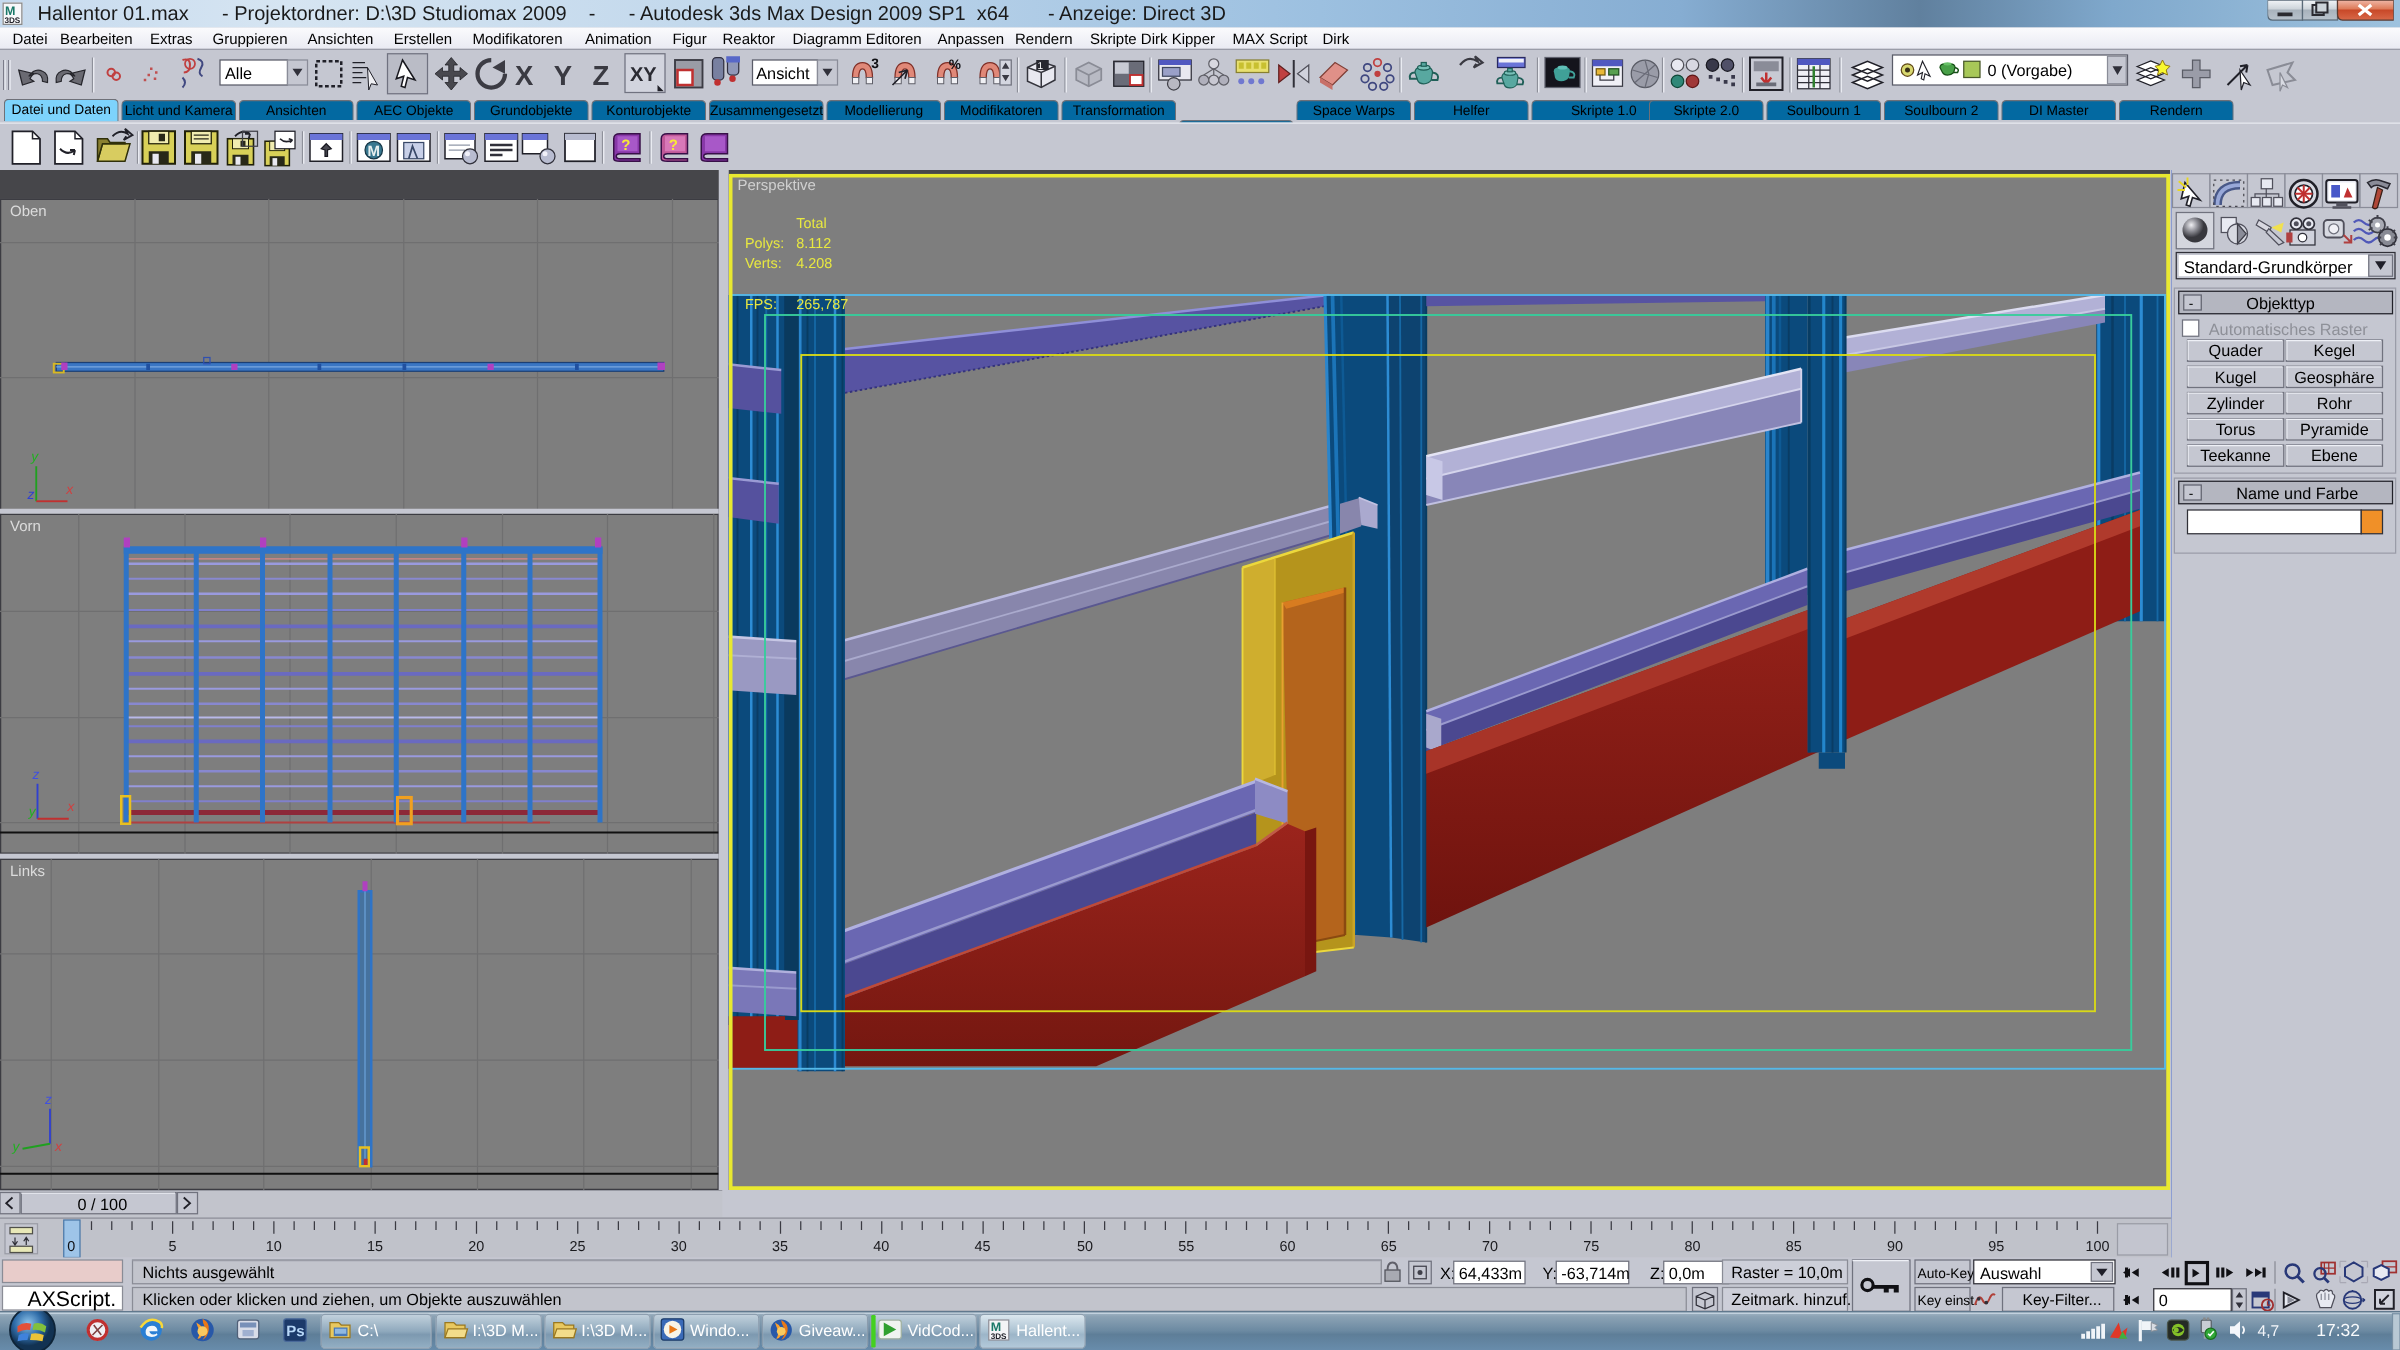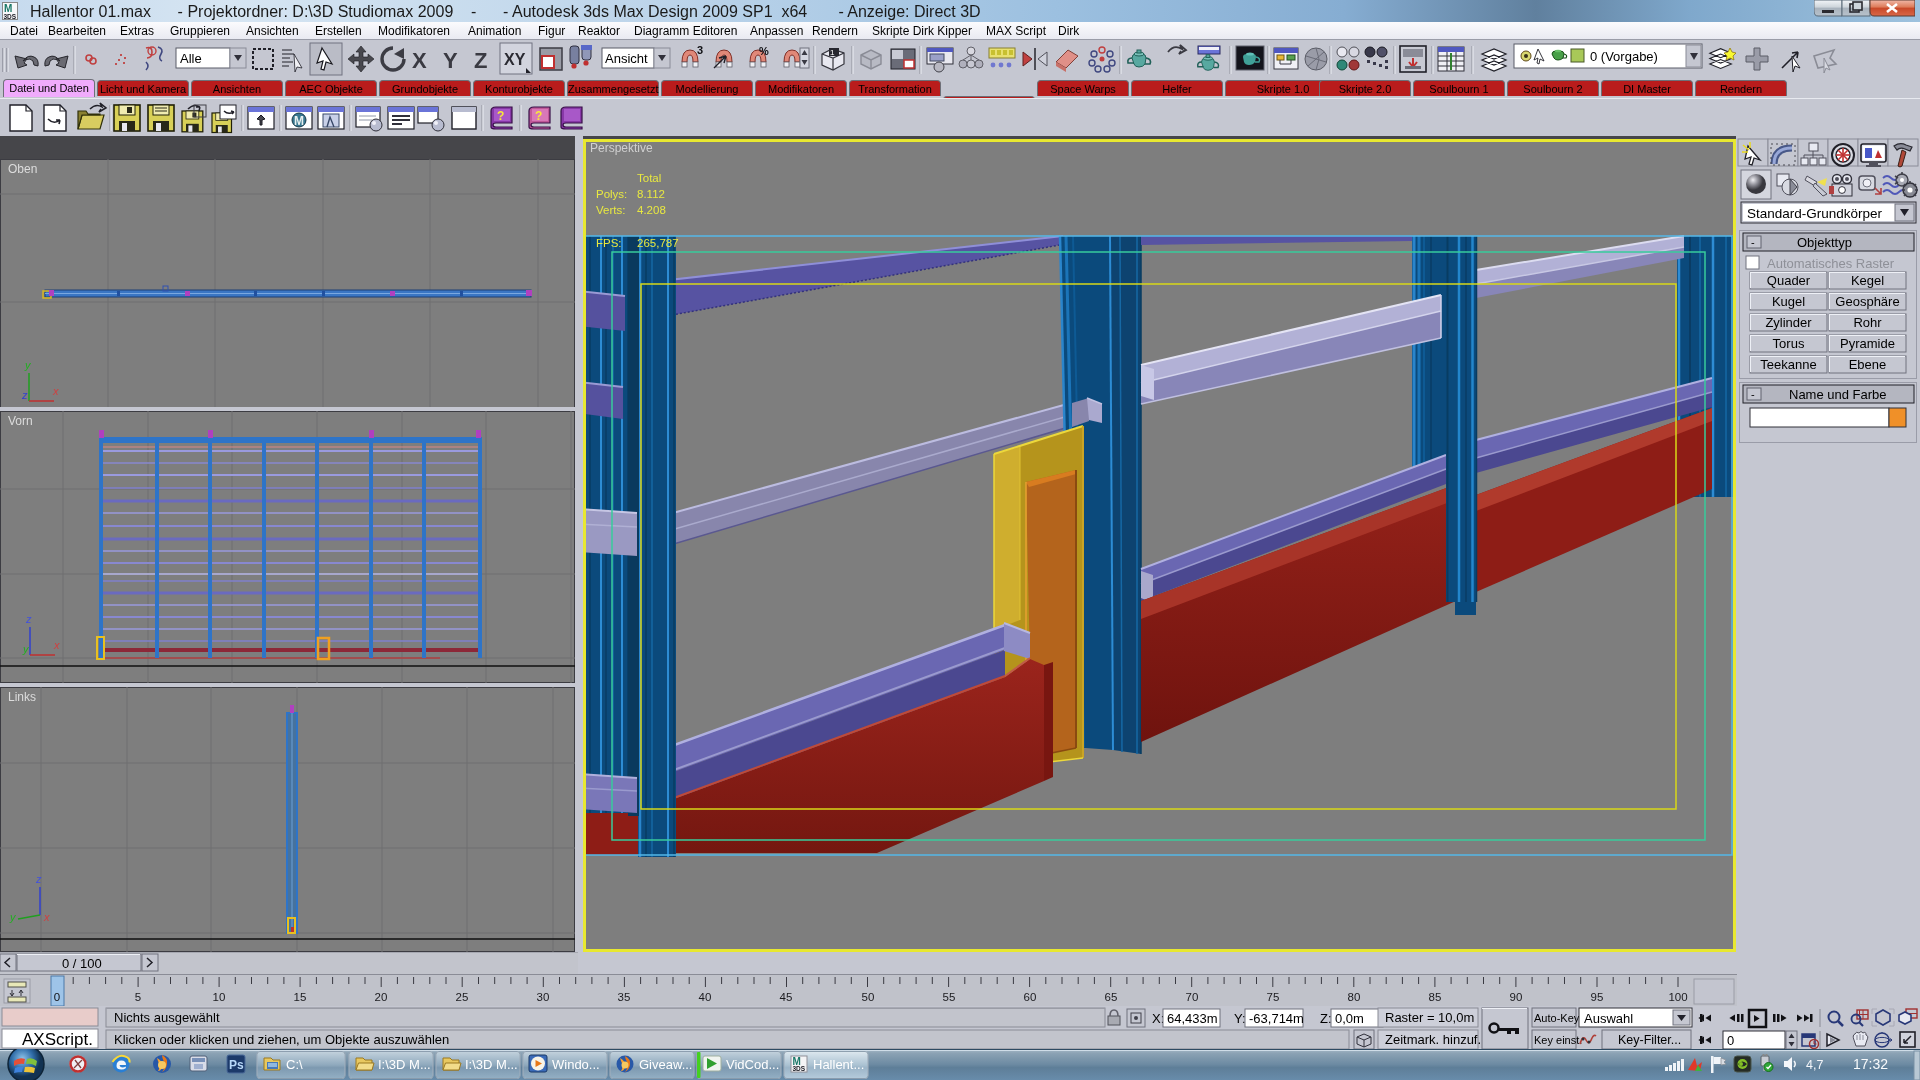--- a/index.html
+++ b/index.html
@@ -11,23 +11,23 @@
     background:linear-gradient(90deg,#c6daee 0%,#d6e5f2 12%,#bcd4ea 35%,#9cc0e0 55%,#86add2 70%,#60809e 80%,#7fa8cc 88%,#9ec2de 100%);
   }
   #titletext { left:30px; top:3px; font-size:16px; color:#1a1a1a; white-space:pre; }
   
   #menubar { left:0; top:22px; width:1920px; height:18px; background:linear-gradient(#fbfbfd,#e9eaf2); border-bottom:1px solid #9a9ca8; }
   #menubar span { position:absolute; top:2px; font-size:12px; color:#000; }
   
   #toolbar1 { left:0; top:40px; width:1920px; height:39px; background:#c5c7d1; }
   
   #tabrow { left:0; top:79px; width:1920px; height:19px; background:#c5c7d1; }
-  .tab { position:absolute; top:1px; height:16px; background:#b91c1c; border:1px solid #6e7078; border-bottom:none;
+  .tab { position:absolute; top:1px; height:16px; background:#0369a1; border:1px solid #6e7078; border-bottom:none;
          border-radius:4px 4px 0 0; font-size:11px; text-align:center; color:#000; padding-top:2px; }
-  .tab.active { background:#f0abfc; height:18px; top:0; z-index:2; }
+  .tab.active { background:#7dd3fc; height:18px; top:0; z-index:2; }
   
   #toolbar2 { left:0; top:98px; width:1920px; height:38px; background:#c5c7d1; border-top:1px solid #e8eaf0; }
   
   #vparea { left:0; top:136px; width:1737px; height:816px; background:#46464a; }
   
   #rpanel { left:1737px; top:136px; width:146px; height:872px; background:#1d4ed8;text-decoration:underline; }
   
   #timeslider { left:0; top:952px; width:578px; height:22px; background:#c5c7d1; }
   #ruler { left:0; top:974px; width:1737px; height:32px; background:#c0c2ca; border-top:1px solid #8a8c96; }
   

